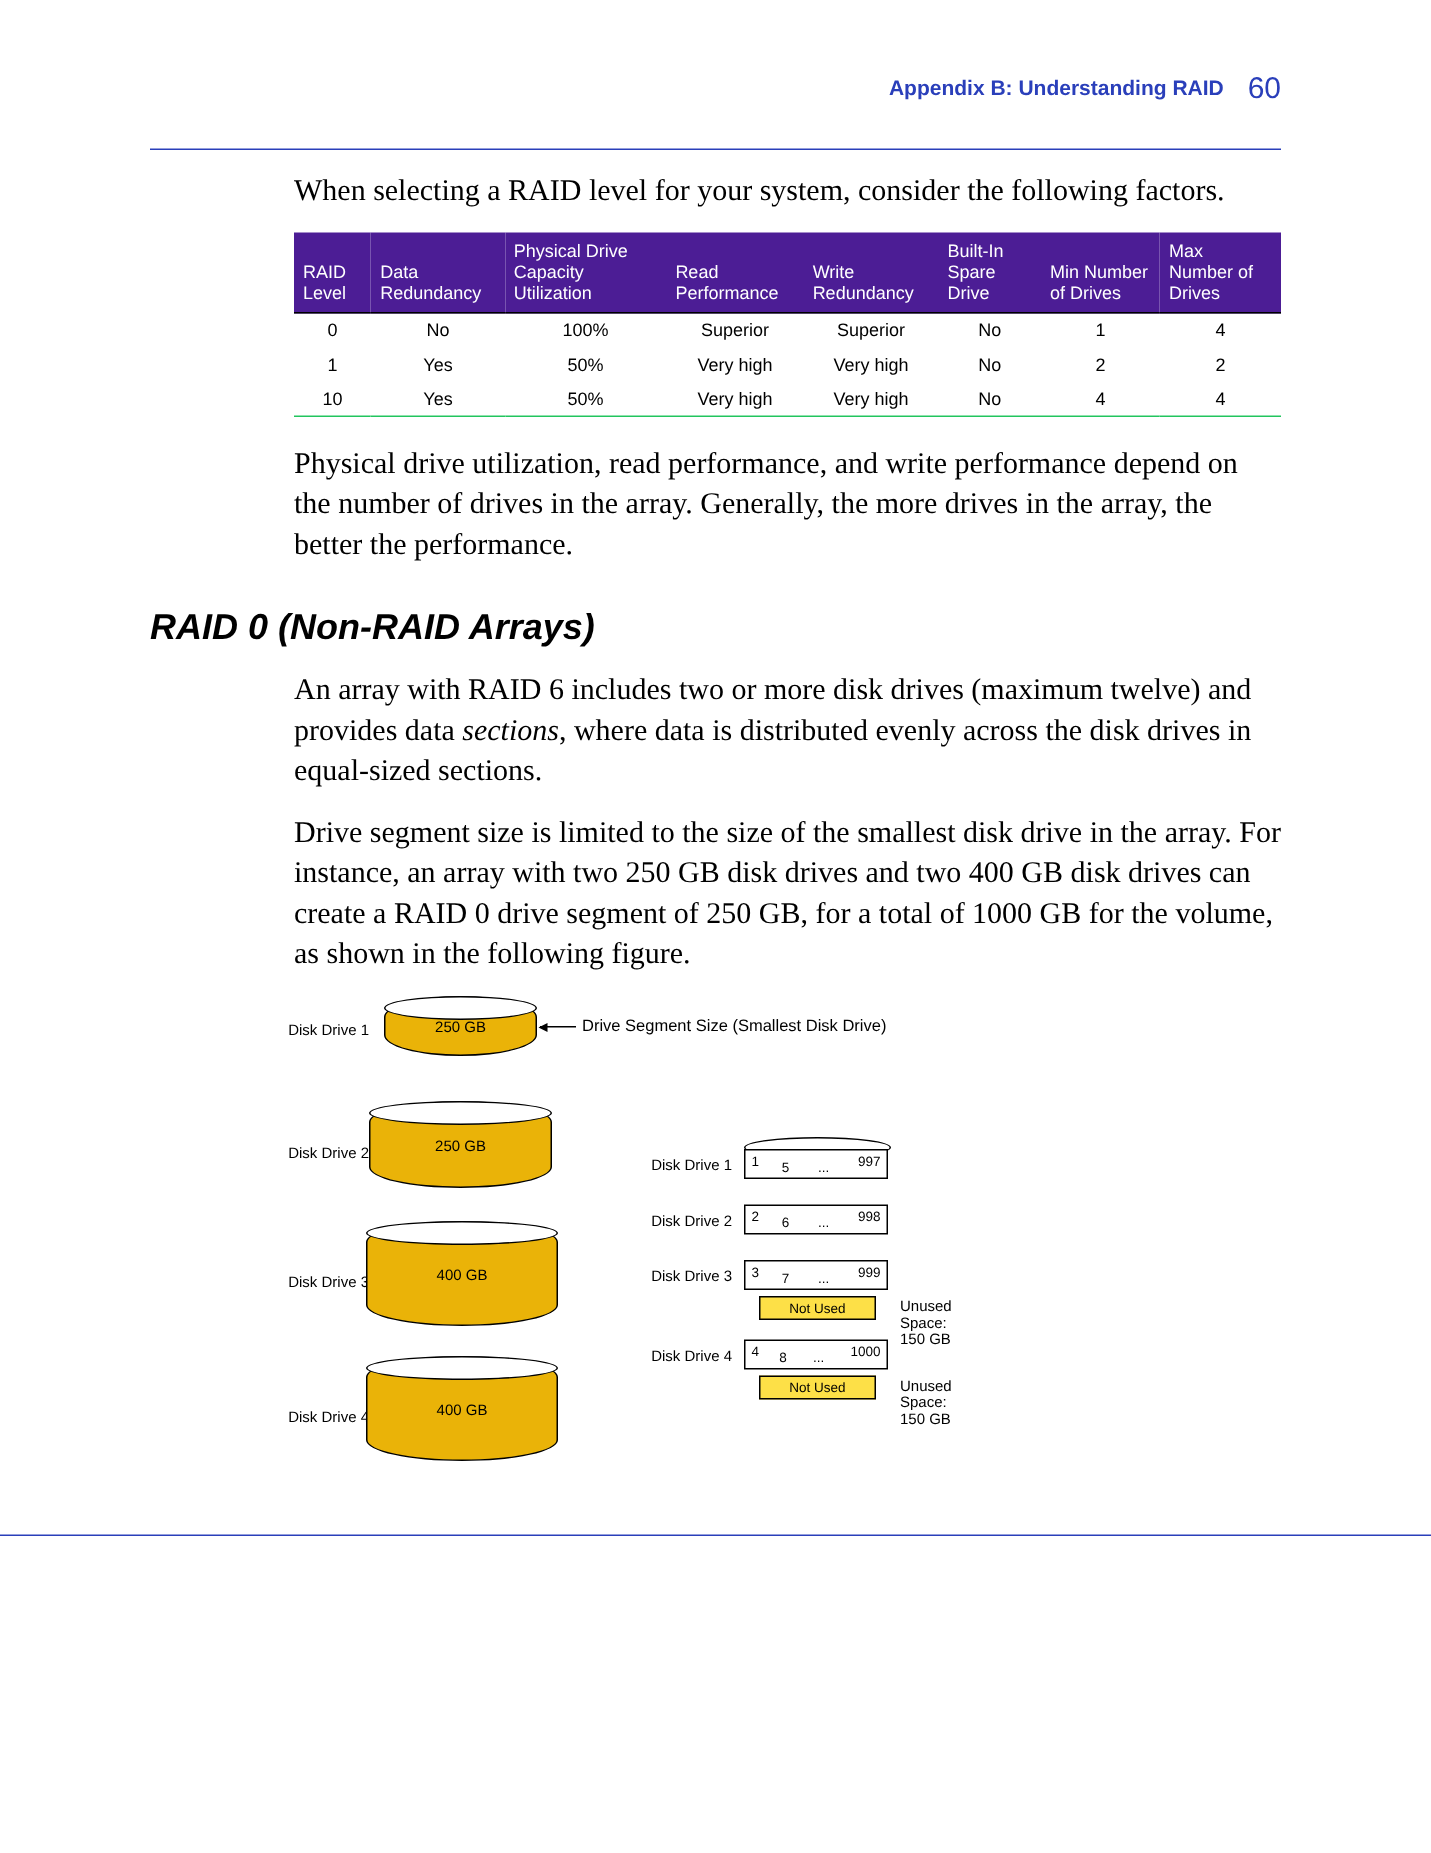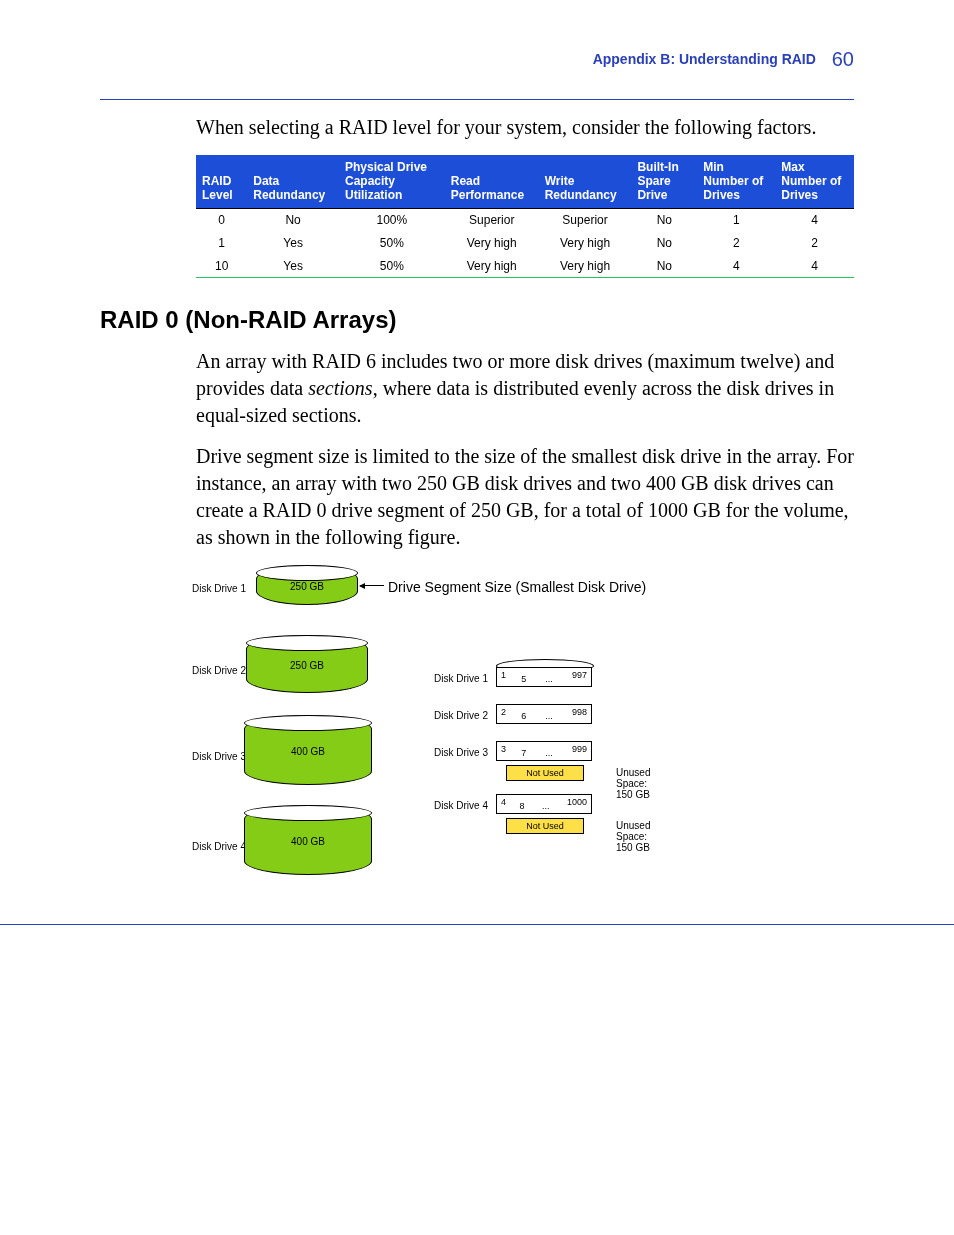--- a/index.html
+++ b/index.html
@@ -44,62 +44,63 @@
   }
   p.body .italic { font-style: italic; }
   table.raid {
     border-collapse: collapse;
     width: 100%;
     font-family: Arial, Helvetica, sans-serif;
     font-size: 12px;
     margin: 6px 0 18px 0;
   }
   table.raid thead th {
-    background: #1d4ed8;
+    background: #4c1d95;
     color: #fff;
     text-align: left;
-    font-weight: bold;
+    font-weight: normal;
     padding: 6px 6px;
     border-bottom: 1px solid #000;
     vertical-align: bottom;
     line-height: 1.15;
   }
   table.raid tbody td {
     padding: 4px 6px;
     text-align: center;
     border-bottom: 1px solid #fff;
   }
   table.raid tbody tr:last-child td {
     border-bottom: 1px solid #22c55e;
   }
   h2.section {
     font-family: Arial, Helvetica, sans-serif;
     font-weight: bold;
     font-size: 24px;
     margin: 28px 0 6px -96px;
+    font-style: italic;
   }
   
   .diagram {
     position: relative;
     width: 540px;
     height: 360px;
     margin-top: 14px;
     font-family: Arial, Helvetica, sans-serif;
     font-size: 10px;
   }
   .disk-label {
     position: absolute;
     text-align: right;
     width: 70px;
   }
   .cyl {
     position: absolute;
     border: 1px solid #000;
     border-radius: 50% / 14px;
-    background: #84cc16;
+    background: #eab308;
   }
   .cyl::before {
     content: "";
     position: absolute;
     left: -1px; right: -1px; top: -1px;
     height: 14px;
     border: 1px solid #000;
     border-radius: 50%;
     background: #fff;
   }
@@ -174,26 +175,26 @@
     width: 76px;
     height: 14px;
     border: 1px solid #000;
     background: #fde047;
     text-align: center;
     font-size: 9px;
     line-height: 14px;
   }
   .unused-label {
     position: absolute;
-    left: 120px;
+    left: 104px;
     font-size: 10px;
   }
   .seg-label {
     position: absolute;
-    font-size: 14px;
+    font-size: 11px;
   }
   .hr-bottom {
     border: none;
     border-top: 1px solid #2a3fba;
     margin: 0;
     position: absolute;
     left: 0; right: 0;
     bottom: 40px;
   }
 </style>
@@ -250,20 +251,21 @@
           <td>50%</td>
           <td>Very high</td>
           <td>Very high</td>
           <td>No</td>
           <td>4</td>
           <td>4</td>
         </tr>
       </tbody>
     </table>
 
+    <p class="body">Physical drive utilization, read performance, and write performance depend on the number of drives in the array. Generally, the more drives in the array, the better the performance.</p>
   </div>
 
   <h2 class="section" style="margin-left:0">RAID 0 (Non-RAID Arrays)</h2>
 
   <div class="content">
     <p class="body">
       <span>An array with RAID 6 includes two or more disk drives (maximum twelve) and provides data </span><span class="italic">sections</span><span>, where data is distributed evenly across the disk drives in equal-sized sections.</span>
     </p>
     <p class="body">Drive segment size is limited to the size of the smallest disk drive in the array. For instance, an array with two 250 GB disk drives and two 400 GB disk drives can create a RAID 0 drive segment of 250 GB, for a total of 1000 GB for the volume, as shown in the following figure.</p>
 

